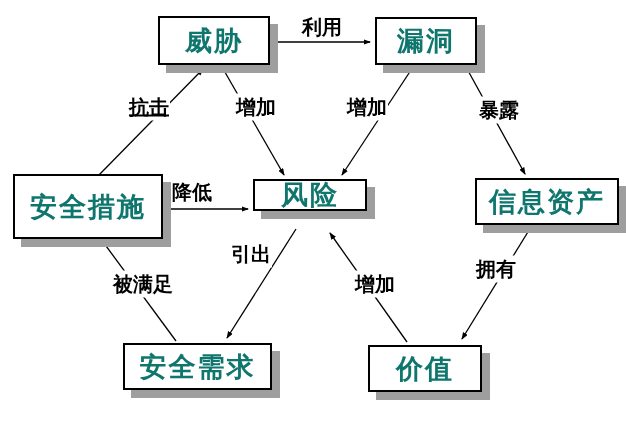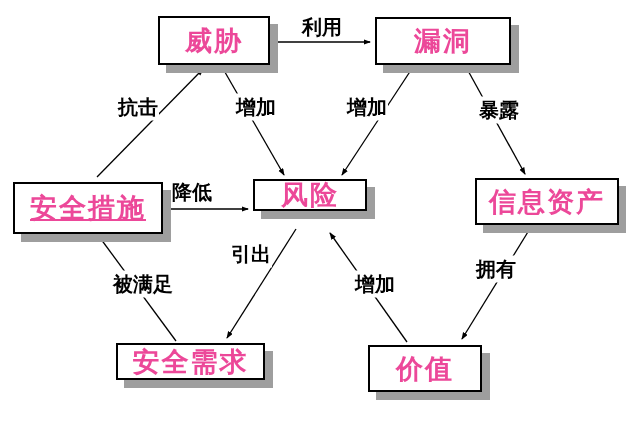--- a/index.html
+++ b/index.html
@@ -12,21 +12,21 @@
   }
   .edges-svg{position:absolute;left:0;top:0;width:626px;height:423px;}
   .edge-line{stroke:#000000;stroke-width:1.3;fill:none;}
   .node{
     position:absolute;
     box-sizing:border-box;
     background:#ffffff;
     border:2px solid #000000;
     box-shadow:8px 8px 0 #9e9e9e;
     display:flex;align-items:center;justify-content:center;
-    font-size:27px;font-weight:bold;color:#ec4899;
+    font-size:27px;font-weight:bold;color:#0f766e;
     letter-spacing:2px;
     z-index:2;
   }
   .edge-label{
     position:absolute;
     transform:translate(-50%,-50%);
     font-size:20px;font-weight:bold;color:#000000;
     white-space:nowrap;
     background:#ffffff;
     padding:0 1px;
@@ -51,35 +51,35 @@
     <line class="edge-line" x1="466" y1="67" x2="525" y2="174" marker-end="url(#arrow)"></line>
     <line class="edge-line" x1="163" y1="209" x2="248" y2="209" marker-end="url(#arrow)"></line>
     <line class="edge-line" x1="176" y1="341" x2="95" y2="231" marker-end="url(#arrow)"></line>
     <line class="edge-line" x1="296" y1="229" x2="227" y2="338" marker-end="url(#arrow)"></line>
     <line class="edge-line" x1="407" y1="342" x2="330" y2="233" marker-end="url(#arrow)"></line>
     <line class="edge-line" x1="531" y1="227" x2="462" y2="339" marker-end="url(#arrow)"></line>
   </svg>
 
   <div class="node" style="left:158px;top:16px;width:112px;height:49px;">威胁</div>
 
-  <div class="node" style="left:375px;top:17px;width:136px;height:48px;">漏洞</div>
+  <div class="node" style="left:375px;top:17px;width:102px;height:48px;">漏洞</div>
 
-  <div class="node" style="left:13px;top:182px;width:150px;height:52px;text-decoration:underline;">安全措施</div>
+  <div class="node" style="left:13px;top:174px;width:150px;height:65px;">安全措施</div>
 
   <div class="node" style="left:253px;top:179px;width:114px;height:32px;">风险</div>
 
   <div class="node" style="left:475px;top:178px;width:144px;height:47px;">信息资产</div>
 
-  <div class="node" style="left:116px;top:343px;width:149px;height:37px;">安全需求</div>
+  <div class="node" style="left:123px;top:343px;width:149px;height:47px;">安全需求</div>
 
   <div class="node" style="left:368px;top:345px;width:114px;height:47px;">价值</div>
 
   <div class="edge-label" style="left:322px;top:27px;">利用</div>
 
-  <div class="edge-label" style="left:138px;top:107px;">抗击</div>
+  <div class="edge-label" style="left:149px;top:107px;text-decoration:underline;">抗击</div>
 
   <div class="edge-label" style="left:256px;top:107px;">增加</div>
 
   <div class="edge-label" style="left:367px;top:107px;">增加</div>
 
   <div class="edge-label" style="left:499px;top:110px;font-family:Liberation Mono, monospace;">暴露</div>
 
   <div class="edge-label" style="left:192px;top:192px;text-align:center;">降低</div>
 
   <div class="edge-label" style="left:143px;top:284px;">被满足</div>

